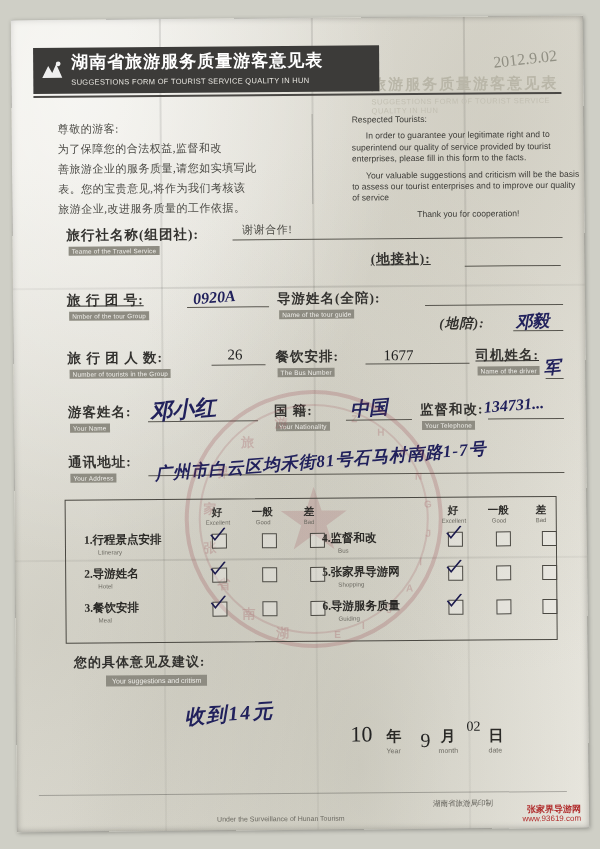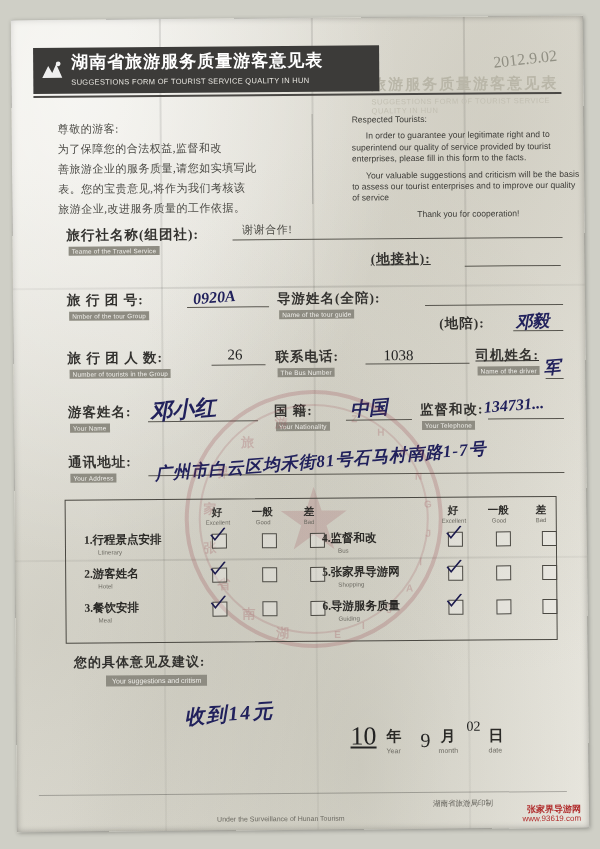--- a/index.html
+++ b/index.html
@@ -156,44 +156,44 @@
 
   <div class="frow" style="top:205px;">
     <div class="lbl" style="left:32px;top:2px;">旅行社名称(组团社):</div>
     <div class="subbox" style="left:34px;top:22px;">Teame of the Travel Service</div>
     <div class="ln" style="left:198px;top:16px;width:330px;"></div>
     <div class="lbl" style="left:336px;top:28px;text-decoration:underline;">(地接社):</div>
     <div class="ln" style="left:430px;top:44px;width:96px;"></div>
   </div>
 
   <div class="frow" style="top:270px;">
-    <div class="lbl" style="left:32px;top:2px;">旅 行 团 号:</div>
+    <div class="lbl" style="left:32px;top:2px;text-decoration:underline;">旅 行 团 号:</div>
     <div class="subbox" style="left:34px;top:22px;">Nmber of the tour Group</div>
     <div class="ln" style="left:152px;top:18px;width:82px;"></div>
     <div class="hw blue scribble" style="left:158px;top:0px;font-size:16px;">0920A</div>
 
     <div class="lbl" style="left:242px;top:2px;">导游姓名(全陪):</div>
     <div class="subbox" style="left:244px;top:22px;">Name of the tour guide</div>
     <div class="ln" style="left:390px;top:18px;width:138px;"></div>
 
-    <div class="lbl" style="left:404px;top:28px;">(地陪):</div>
+    <div class="lbl" style="left:404px;top:28px;font-style:italic;">(地陪):</div>
     <div class="ln" style="left:478px;top:44px;width:50px;"></div>
     <div class="hw blue scribble" style="left:480px;top:24px;font-size:17px;">邓毅</div>
   </div>
 
   <div class="frow" style="top:328px;">
     <div class="lbl" style="left:32px;top:2px;">旅 行 团 人 数:</div>
     <div class="subbox" style="left:34px;top:22px;">Number of tourists in the Group</div>
     <div class="ln" style="left:176px;top:18px;width:54px;"></div>
     <div class="hw dark" style="left:192px;top:0px;font-size:15px;">26</div>
 
-    <div class="lbl" style="left:240px;top:2px;">联系电话:</div>
+    <div class="lbl" style="left:240px;top:2px;">餐饮安排:</div>
     <div class="subbox" style="left:242px;top:22px;">The Bus Number</div>
     <div class="ln" style="left:330px;top:18px;width:104px;"></div>
-    <div class="hw dark" style="left:348px;top:2px;font-size:15px;">1038</div>
+    <div class="hw dark" style="left:348px;top:2px;font-size:15px;">1677</div>
 
     <div class="lbl" style="left:440px;top:2px;text-decoration:underline;">司机姓名:</div>
     <div class="subbox" style="left:442px;top:22px;">Name of the driver</div>
     <div class="ln" style="left:510px;top:34px;width:18px;"></div>
     <div class="hw blue scribble" style="left:508px;top:12px;font-size:17px;">军</div>
   </div>
 
   <div class="frow" style="top:382px;">
     <div class="lbl" style="left:32px;top:2px;">游客姓名:</div>
     <div class="subbox" style="left:34px;top:22px;">Your Name</div>
@@ -263,21 +263,21 @@
     <div class="ritemsub" style="left:32px;top:48px;">Ltinerary</div>
     <div class="chk" style="left:146px;top:34px;"></div>
     <div class="tick" style="left:144px;top:28px;">
       <svg width="16" height="14" viewBox="0 0 16 14">
           <path d="M1 7 L5 12 L15 0" stroke="#1c1b4e" stroke-width="1.6" fill="none"></path>
         </svg>
     </div>
     <div class="chk" style="left:196px;top:34px;"></div>
     <div class="chk" style="left:244px;top:34px;"></div>
 
-    <div class="ritem" style="left:18px;top:66px;"><span>2.</span><span>游客姓名</span></div>
+    <div class="ritem" style="left:18px;top:66px;"><span>2.</span><span>导游姓名</span></div>
     <div class="ritemsub" style="left:32px;top:82px;">Hotel</div>
     <div class="chk" style="left:146px;top:68px;"></div>
     <div class="tick" style="left:144px;top:62px;">
       <svg width="16" height="14" viewBox="0 0 16 14">
           <path d="M1 7 L5 12 L15 0" stroke="#1c1b4e" stroke-width="1.6" fill="none"></path>
         </svg>
     </div>
     <div class="chk" style="left:196px;top:68px;"></div>
     <div class="chk" style="left:244px;top:68px;"></div>
 
@@ -326,21 +326,21 @@
     <div class="chk" style="left:476px;top:102px;"></div>
   </div>
 
   <div class="sgbox">
     <div class="sglabel">您的具体意见及建议:</div>
     <div class="sgsub">Your suggestions and critism</div>
     <div class="hw blue scribble" style="left:118px;top:52px;font-size:20px;letter-spacing:2px;">收到14元</div>
   </div>
 
   <div class="dater">
-    <div class="hw dark" style="left:-4px;top:-4px;font-size:26px;text-decoration:underline;">10</div>
+    <div class="hw dark" style="left:-4px;top:-4px;font-size:22px;">10</div>
     <div class="dlbl" style="left:32px;top:2px;">年</div>
     <div class="dsub" style="left:32px;top:22px;">Year</div>
 
     <div class="hw dark" style="left:66px;top:4px;font-size:20px;">9</div>
     <div class="dlbl" style="left:86px;top:2px;">月</div>
     <div class="dsub" style="left:84px;top:22px;">month</div>
 
     <div class="hw dark" style="left:112px;top:-6px;font-size:14px;">02</div>
     <div class="dlbl" style="left:134px;top:2px;">日</div>
     <div class="dsub" style="left:134px;top:22px;">date</div>

